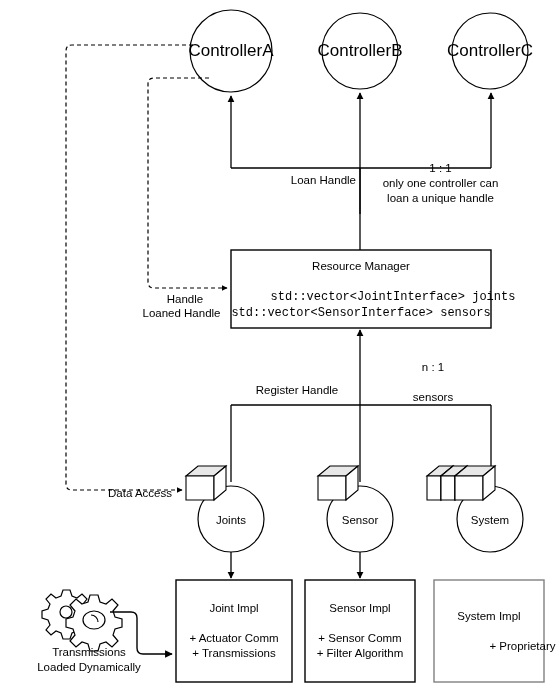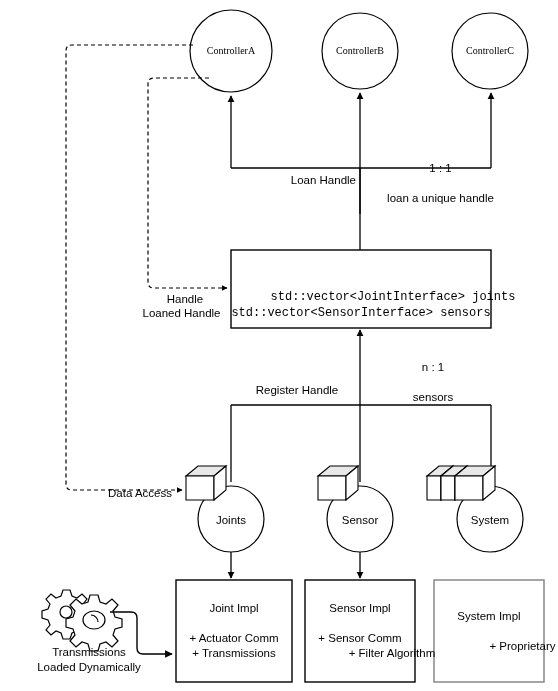--- a/index.html
+++ b/index.html
@@ -31,21 +31,21 @@
     text-align: center;
     line-height: 14px;
     white-space: pre;
   }
   .mono {
     font-family: "Liberation Mono", "DejaVu Sans Mono", monospace;
     font-size: 12px;
     letter-spacing: 0px;
     line-height: 16px;
   }
-  .ctitle { font-size: 10px; font-family: Liberation Serif, serif; }
+  .ctitle { font-size: 17px; }
 </style>
 </head>
 <body>
 
 <div id="canvas">
 
   <svg class="layer" viewBox="0 0 558 691">
     <defs>
       <marker id="arr" viewBox="0 0 10 10" refX="9" refY="5" markerWidth="5.5" markerHeight="5.5" orient="auto-start-reverse">
         <path d="M 0 0 L 10 5 L 0 10 z" fill="#000"></path>
@@ -131,22 +131,24 @@
 
     <path d="M 209 78 L 154 78 Q 148 78 148 84 L 148 282 Q 148 288 154 288 L 227 288" stroke="#000" stroke-width="1.2" fill="none" stroke-dasharray="4,3" marker-end="url(#arrd)"></path>
   </svg>
 
   <div class="lbl ctitle" style="left:181px; top:44px; width:100px;">ControllerA</div>
   <div class="lbl ctitle" style="left:310px; top:44px; width:100px;">ControllerB</div>
   <div class="lbl ctitle" style="left:440px; top:44px; width:100px;">ControllerC</div>
 
   <div class="lbl" style="left:236px; top:173px; width:120px;text-align:right;">Loan Handle</div>
   <div class="lbl" style="left:368px; top:161px; width:145px;">1 : 1</div>
+  <div class="lbl" style="left:368px; top:176px; width:145px;">only one controller can</div>
   <div class="lbl" style="left:368px; top:191px; width:145px;">loan a unique handle</div>
 
+  <div class="lbl" style="left:231px; top:259px; width:260px;">Resource Manager</div>
   <div class="lbl mono" style="left:231px; top:289px; width:260px;padding-left:32px;">std::vector&lt;JointInterface&gt; joints</div>
   <div class="lbl mono" style="left:231px; top:305px; width:260px;">std::vector&lt;SensorInterface&gt; sensors</div>
 
   <div class="lbl" style="left:140px; top:292px; width:90px;">Handle</div>
   <div class="lbl" style="left:133px; top:306px; width:97px;">Loaned Handle</div>
 
   <div class="lbl" style="left:238px; top:383px; width:118px;">Register Handle</div>
   <div class="lbl" style="left:368px; top:360px; width:130px;">n : 1</div>
   <div class="lbl" style="left:368px; top:390px; width:130px;">sensors</div>
 
@@ -158,18 +160,18 @@
 
   <div class="lbl" style="left:14px; top:645px; width:150px;">Transmissions</div>
   <div class="lbl" style="left:176px; top:601px; width:116px;">Joint Impl</div>
 
   <div class="lbl" style="left:14px; top:660px; width:150px;">Loaded Dynamically</div>
   <div class="lbl" style="left:176px; top:631px; width:116px;">+ Actuator Comm</div>
   <div class="lbl" style="left:176px; top:646px; width:116px;">+ Transmissions</div>
 
   <div class="lbl" style="left:305px; top:601px; width:110px;">Sensor Impl</div>
   <div class="lbl" style="left:305px; top:631px; width:110px;">+ Sensor Comm</div>
-  <div class="lbl" style="left:305px; top:646px; width:110px;padding-left:32px;">+ Filter Algorithm</div>
+  <div class="lbl" style="left:305px; top:646px; width:110px;">+ Filter Algorithm</div>
 
   <div class="lbl" style="left:434px; top:609px; width:110px;">System Impl</div>
   <div class="lbl" style="left:434px; top:639px; width:110px;padding-left:44px;">+ Proprietary API</div>
 
 </div>
 
 </body></html>

